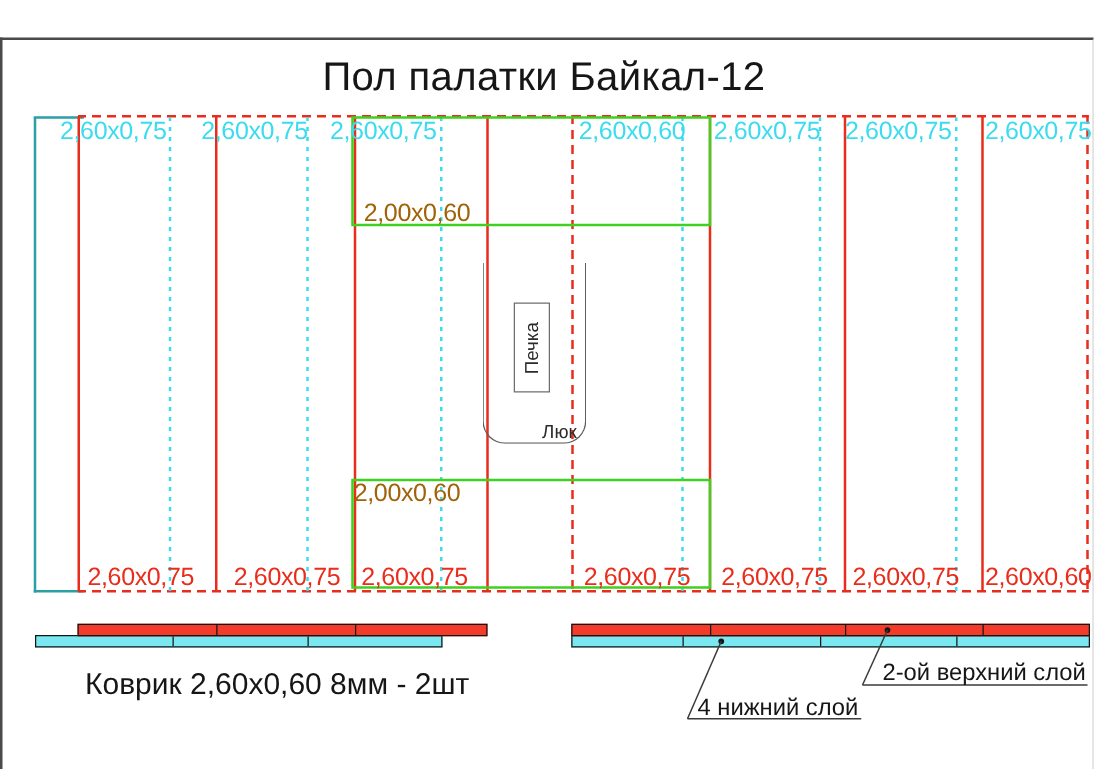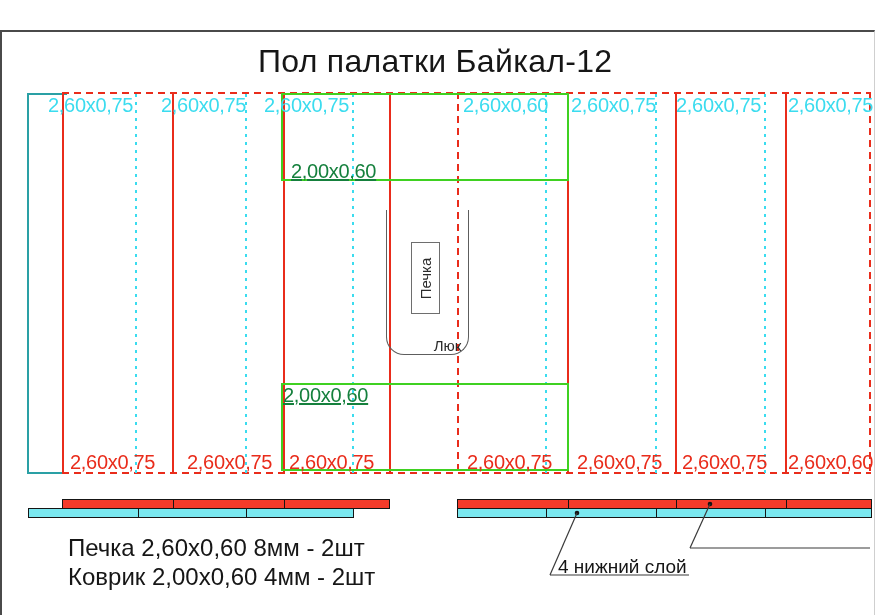--- a/index.html
+++ b/index.html
@@ -20,21 +20,21 @@
   .teal-v{width:2px;background:#2aa0a5;}
   .teal-h{height:2px;background:#2aa0a5;}
   .red-v{width:2px;background:#e92c1b;}
   .red-vdash{width:2px;background:repeating-linear-gradient(180deg,#e92c1b 0 7px,transparent 7px 12px);}
   .red-hdash{height:2px;background:repeating-linear-gradient(90deg,#e92c1b 0 7px,transparent 7px 12px);}
   .cyan-vdot{width:2px;background:repeating-linear-gradient(180deg,#3bdcef 0 3px,transparent 3px 8px);}
   .green-rect{border:2px solid #3fd121;box-sizing:border-box;background:transparent;}
   .mat-label{font-size:20px;line-height:20px;white-space:nowrap;letter-spacing:-.3px;}
   .mat-label.cyan{color:#3bdcef;}
   .mat-label.red{color:#e92c1b;}
-  .mat-label.green{color:#15803d;text-decoration:underline;}
+  .mat-label.green{color:#a16207;}
   
   .stove-u{
     width:83px;height:145px;box-sizing:border-box;
     border-left:1.5px solid #5d5d5d;border-right:1.5px solid #5d5d5d;
     border-bottom:1.5px solid #5d5d5d;border-radius:0 0 18px 18px;
   }
   .stove-box{
     width:29px;height:72px;box-sizing:border-box;border:1px solid #6e6e6e;
     display:flex;align-items:center;justify-content:center;
   }
@@ -131,20 +131,20 @@
 
   <svg class="abs overlay" width="875" height="615">
     <circle cx="575" cy="481" r="2.3" fill="#151515"></circle>
     <circle cx="708" cy="472" r="2.3" fill="#151515"></circle>
     <line x1="575" y1="481" x2="548" y2="543" stroke="#3a3a3a" stroke-width="1.2"></line>
     <line x1="548" y1="543" x2="687" y2="543" stroke="#3a3a3a" stroke-width="1.2"></line>
     <line x1="708" y1="472" x2="688" y2="516" stroke="#3a3a3a" stroke-width="1.2"></line>
     <line x1="688" y1="516" x2="868" y2="516" stroke="#3a3a3a" stroke-width="1.2"></line>
   </svg>
 
+  <div class="abs ann" style="left:704px;top:496px;">2-ой верхний слой</div>
   <div class="abs ann" style="left:556px;top:524px;">4 нижний слой</div>
 
   <div class="abs legend">
-    <div>Печка 2,60х0,60 8мм - 2шт</div>
-    <div>Коврик 2,00х0,60 4мм - 2шт</div>
+    <div>Коврик 2,60х0,60 8мм - 2шт</div>
   </div>
 
 </div>
 
 </body></html>

